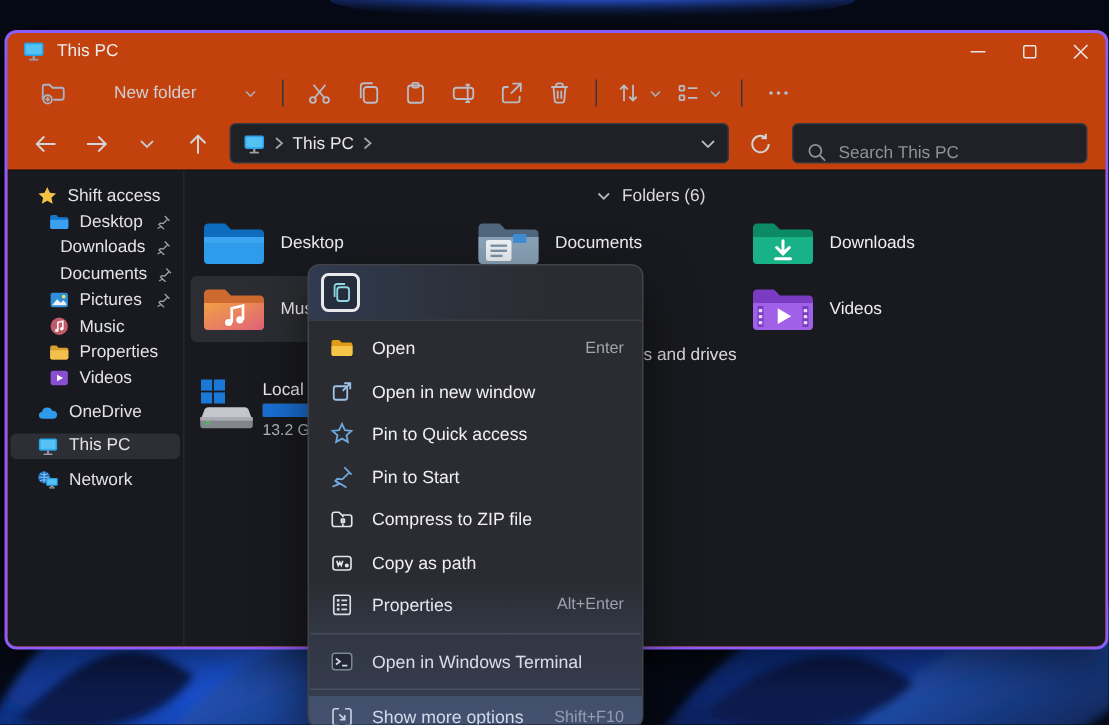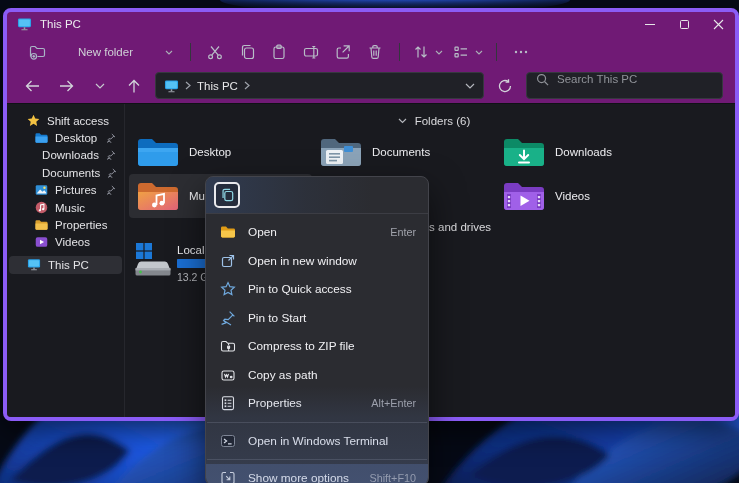--- a/index.html
+++ b/index.html
@@ -4,23 +4,23 @@
 <style>
   * { margin:0; padding:0; box-sizing:border-box; }
   html,body { width:739px; height:483px; overflow:hidden; background:#06080f;
     font-family:"Liberation Sans","DejaVu Sans",sans-serif; }
   .stage { position:relative; width:739px; height:483px; overflow:hidden; }
 
   
   .wallpaper { position:absolute; inset:0; }
 
   
-  .window { position:absolute; left:3px; top:8px; width:736px; height:413px;
-    background:#701a75; border-radius:8px; box-shadow:0 10px 30px rgba(0,0,0,.6);
-    display:flex; flex-direction:column; overflow:hidden; border:4px solid #8b5cf6; }
+  .window { position:absolute; left:3px; top:20px; width:736px; height:413px;
+    background:#c2410c; border-radius:8px; box-shadow:0 10px 30px rgba(0,0,0,.6);
+    display:flex; flex-direction:column; overflow:hidden; border:2px solid #8b5cf6; }
 
   
   .titlebar { height:24px; display:flex; align-items:center; padding-left:10px; gap:8px; flex:0 0 auto; }
   .titlebar .title { font-size:11.5px; color:#ececee; }
   .win-controls { margin-left:auto; display:flex; height:100%; }
   .win-btn { width:34px; height:100%; display:flex; align-items:center; justify-content:center; }
   .glyph-min { width:10px; height:1px; background:#e6e6e8; }
   .glyph-max { width:9px; height:9px; border:1px solid #e6e6e8; border-radius:1.5px; }
 
   
@@ -33,21 +33,21 @@
 
   
   .navrow { height:36px; display:flex; align-items:center; padding:0 12px; gap:8px;
     border-bottom:1px solid #101116; flex:0 0 auto; }
   .nav-btn { width:26px; height:26px; display:flex; align-items:center; justify-content:center; border-radius:4px; }
   .addressbar { flex:1; height:27px; background:#202127; border:1px solid #36383f; border-radius:4px;
     display:flex; align-items:center; padding:0 8px; gap:6px; }
   .addressbar .crumb { font-size:11.5px; color:#e8e8ea; }
   .addressbar .spacer { flex:1; }
   .searchbox { width:197px; height:27px; background:#202127; border:1px solid #36383f; border-radius:4px;
-    display:flex; align-items:flex-start; padding:0 9px; gap:8px; }
+    display:flex; align-items:flex-end; padding:0 9px; gap:8px; }
   .searchbox input { flex:1; background:transparent; border:none; outline:none; color:#c9cbd0;
     font-size:11.5px; font-family:inherit; }
   .searchbox input::placeholder { color:#8f9298; }
 
   
   .bodyrow { flex:1; display:flex; min-height:0; background:#191a1f; }
   .sidebar { width:118px; flex:0 0 auto; border-right:1px solid #26272d; padding-top:8px; overflow:hidden; }
   .side-item { height:17.4px; display:flex; align-items:center; gap:7px; padding-left:18px; padding-right:6px;
     font-size:11.5px; color:#e3e3e6; margin:0 2px; border-radius:4px; }
   .side-item.child { padding-left:26px; }
@@ -392,31 +392,48 @@
 
 
         <div class="side-item child">
           <svg width="13" height="12" viewBox="0 0 14 12">
               <rect x=".8" y=".8" width="12.4" height="10.4" rx="2" fill="#8a4fd0"></rect>
               <path d="M5.4 3.6 L9.8 6 L5.4 8.4 Z" fill="#fff"></path>
             </svg>
           <span class="lbl">Videos</span>
         </div>
 
+        <div class="side-item group-gap">
+          <svg width="14" height="10" viewBox="0 0 15 10">
+              <path d="M4 9.5 Q1 9.5 1 7 Q1 4.8 3.2 4.6 Q3.8 1.5 7 1.5 Q9.6 1.5 10.5 3.8 Q13.8 3.6 14 6.5 Q14 9.5 11 9.5 Z" fill="#2f9ae8"></path>
+            </svg>
+          <span class="lbl">OneDrive</span>
+        </div>
 
         <div class="side-item group-gap selected">
           <svg width="14" height="13" viewBox="0 0 16 15">
               <rect x="1" y="1.5" width="14" height="9.5" rx="1.5" fill="#2aa3ea"></rect>
               <rect x="2.2" y="2.7" width="11.6" height="7.1" rx=".8" fill="#55c2f5"></rect>
               <rect x="7.2" y="11" width="1.6" height="2.2" fill="#9aa0a8"></rect>
               <rect x="4.6" y="13" width="6.8" height="1.2" rx=".6" fill="#9aa0a8"></rect>
             </svg>
           <span class="lbl">This PC</span>
         </div>
 
+        <div class="side-item group-gap">
+          <svg width="14" height="13" viewBox="0 0 16 15">
+              <circle cx="5" cy="6" r="4.6" fill="#1f6fc0"></circle>
+              <path d="M1 6 H9 M5 1.5 V10.5 M2 3.2 Q5 5 8 3.2 M2 8.8 Q5 7 8 8.8" stroke="#8fc4ee" stroke-width=".8" fill="none"></path>
+              <rect x="6.5" y="6.5" width="9" height="6" rx="1" fill="#2aa3ea"></rect>
+              <rect x="7.5" y="7.5" width="7" height="4" rx=".6" fill="#55c2f5"></rect>
+              <rect x="9.8" y="12.5" width="2.4" height="1" fill="#9aa0a8"></rect>
+              <rect x="8.6" y="13.6" width="4.8" height="1" rx=".5" fill="#9aa0a8"></rect>
+            </svg>
+          <span class="lbl">Network</span>
+        </div>
       </div>
 
       <div class="main">
 
         <div class="sec-header">
           <svg width="9" height="6" viewBox="0 0 9 6" fill="none" stroke="#b2b4ba" stroke-width="1.2">
               <path d="M1 1 L4.5 4.5 L8 1"></path>
             </svg>
           <span>Folders (6)</span>
         </div>

